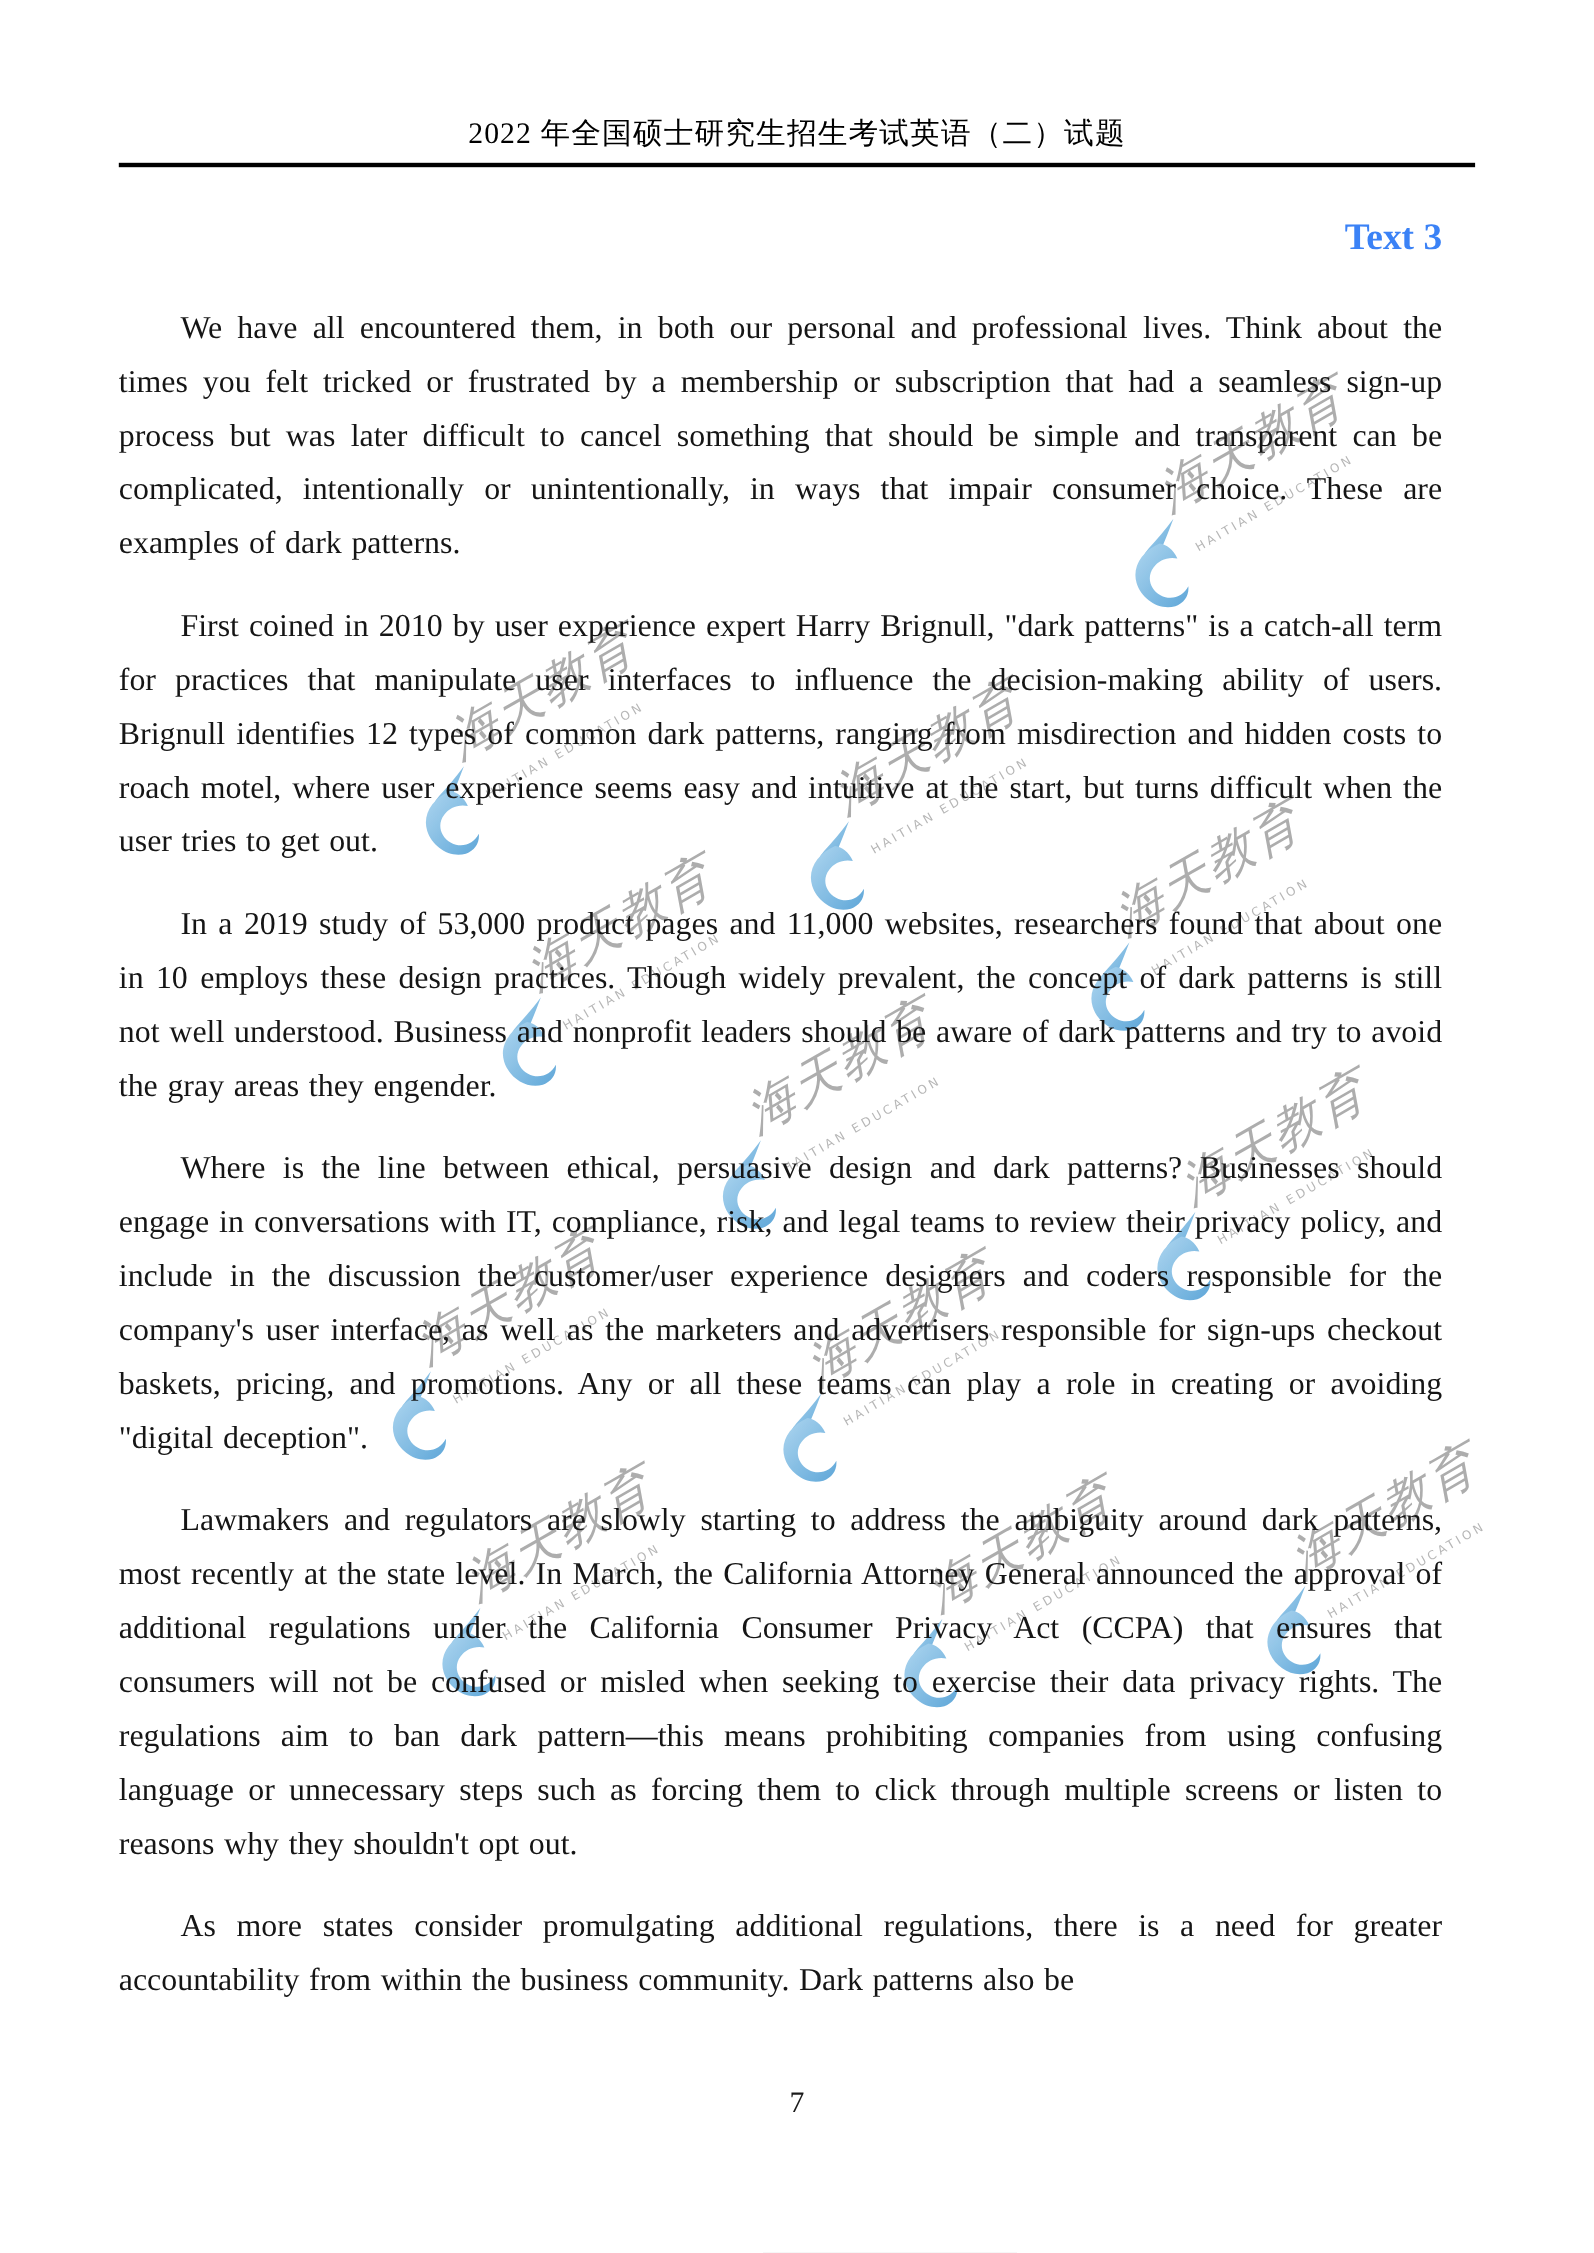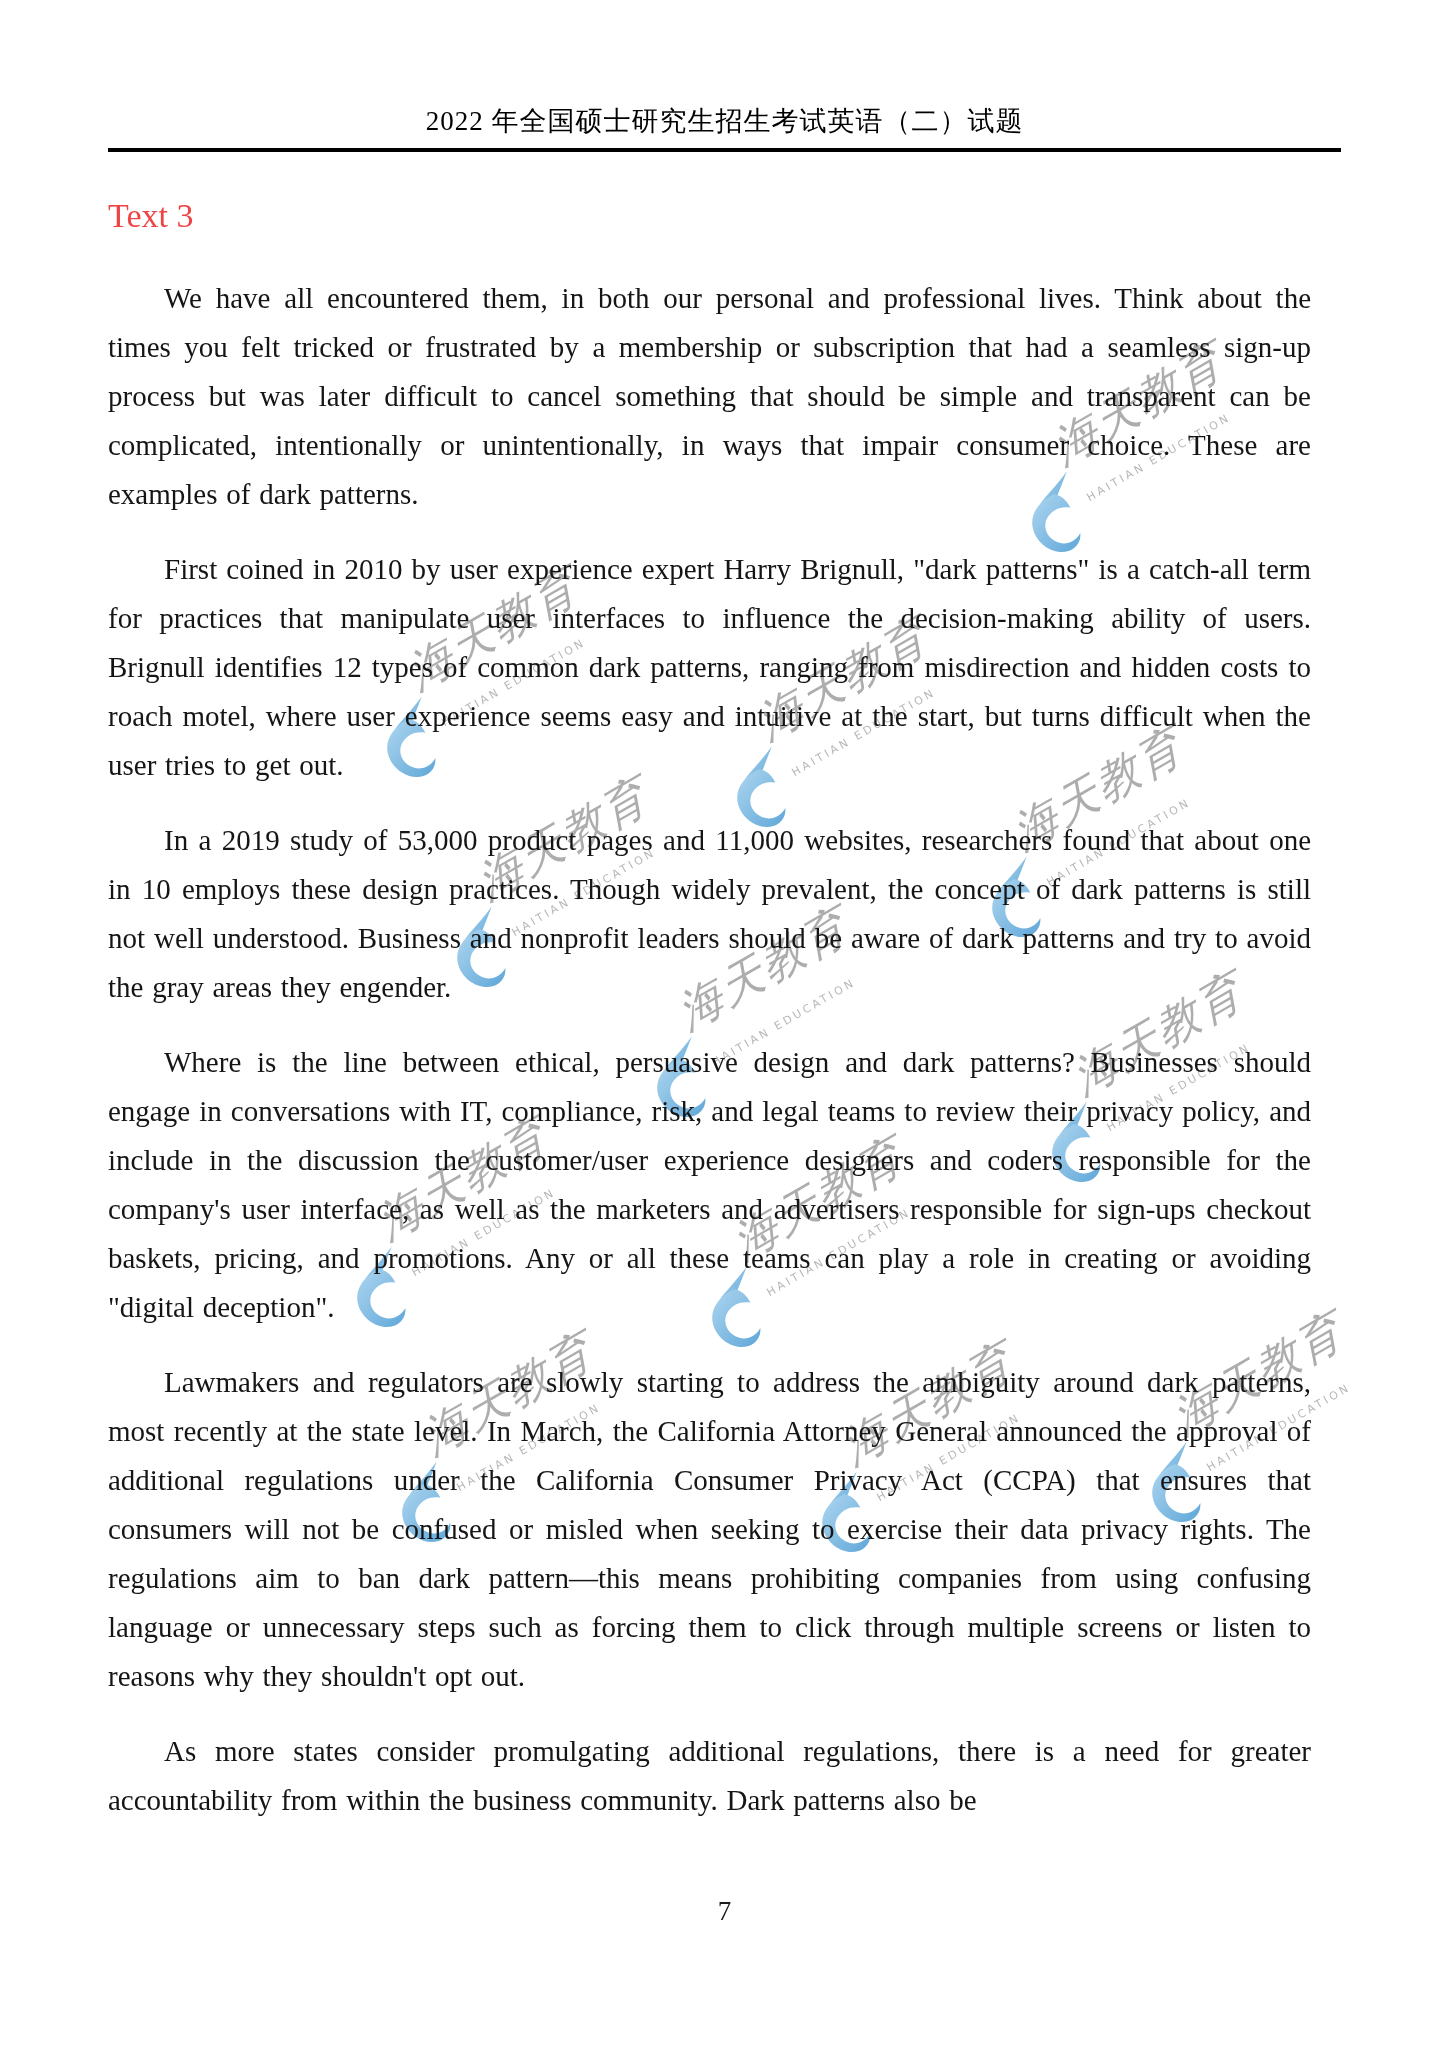--- a/index.html
+++ b/index.html
@@ -29,25 +29,25 @@
     border-bottom: 4px solid #000000;
   }
   
   .content {
     position: relative;
     z-index: 1;
     margin: 0 138px 0 108px;
   }
   .section-title {
     margin: 44px 0 0 0;
-    text-align: left;
+    text-align: right;
     font-size: 34px;
     line-height: 40px;
-    font-weight: normal;
-    color: #ef4444;
+    font-weight: bold;
+    color: #3b82f6;
   }
   .content p {
     margin: 26px 0 0 0;
     font-size: 29px;
     line-height: 49px;
     text-align: justify;
     text-indent: 56px;
     word-spacing: 1.5px;
     color: #151515;
   }

